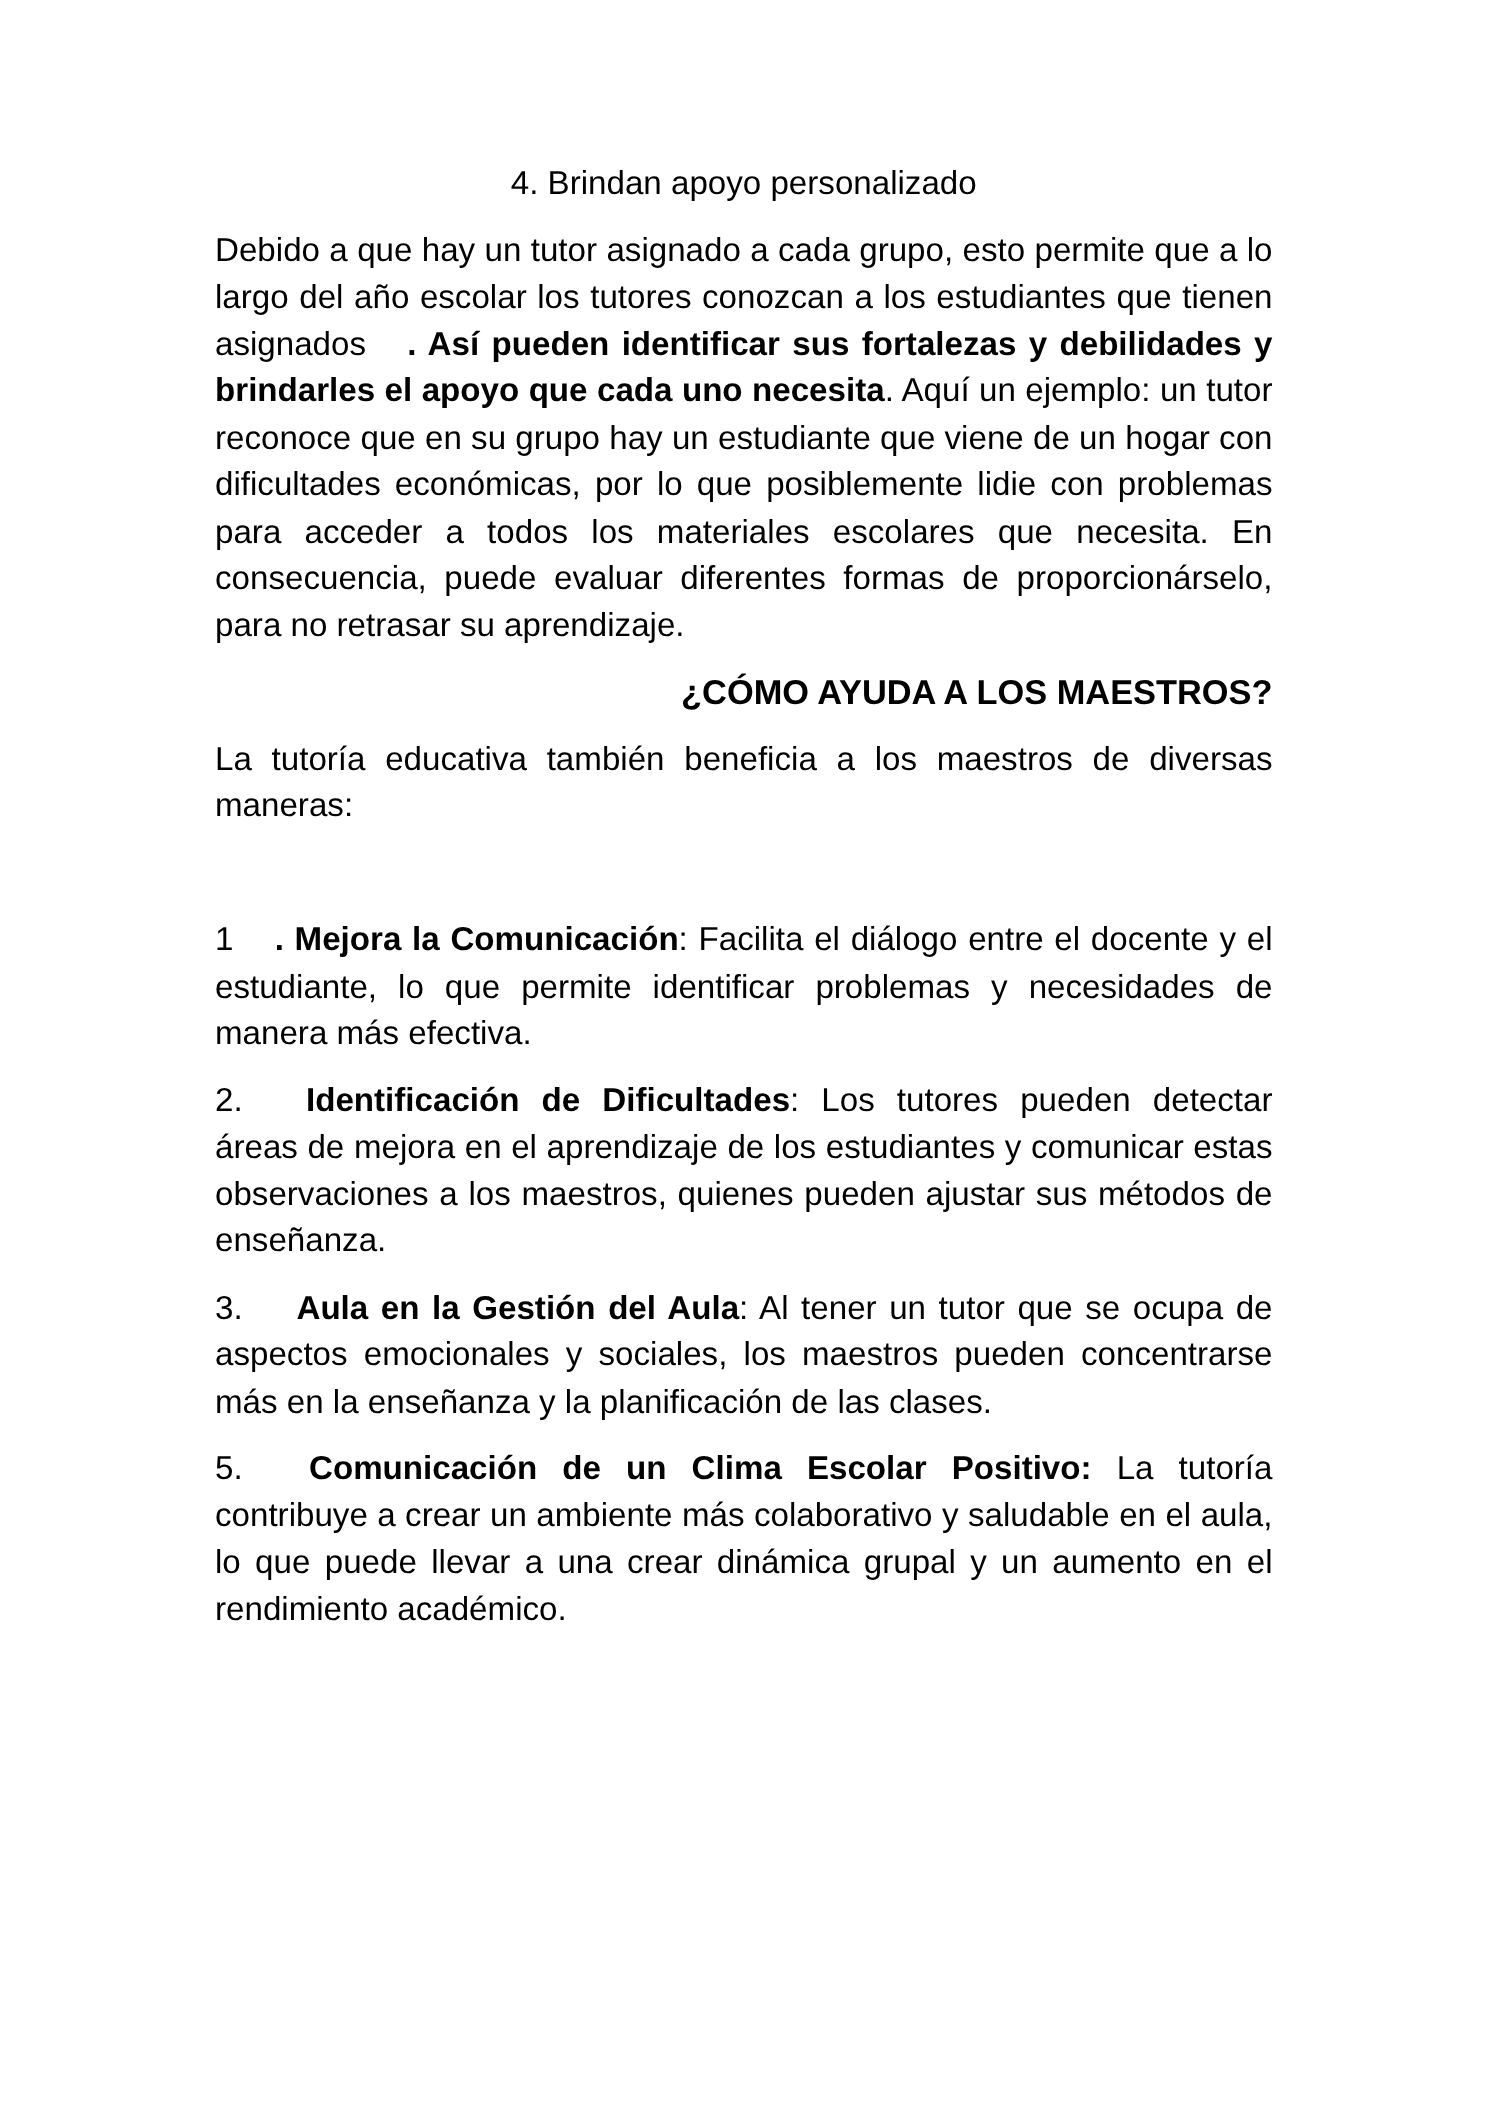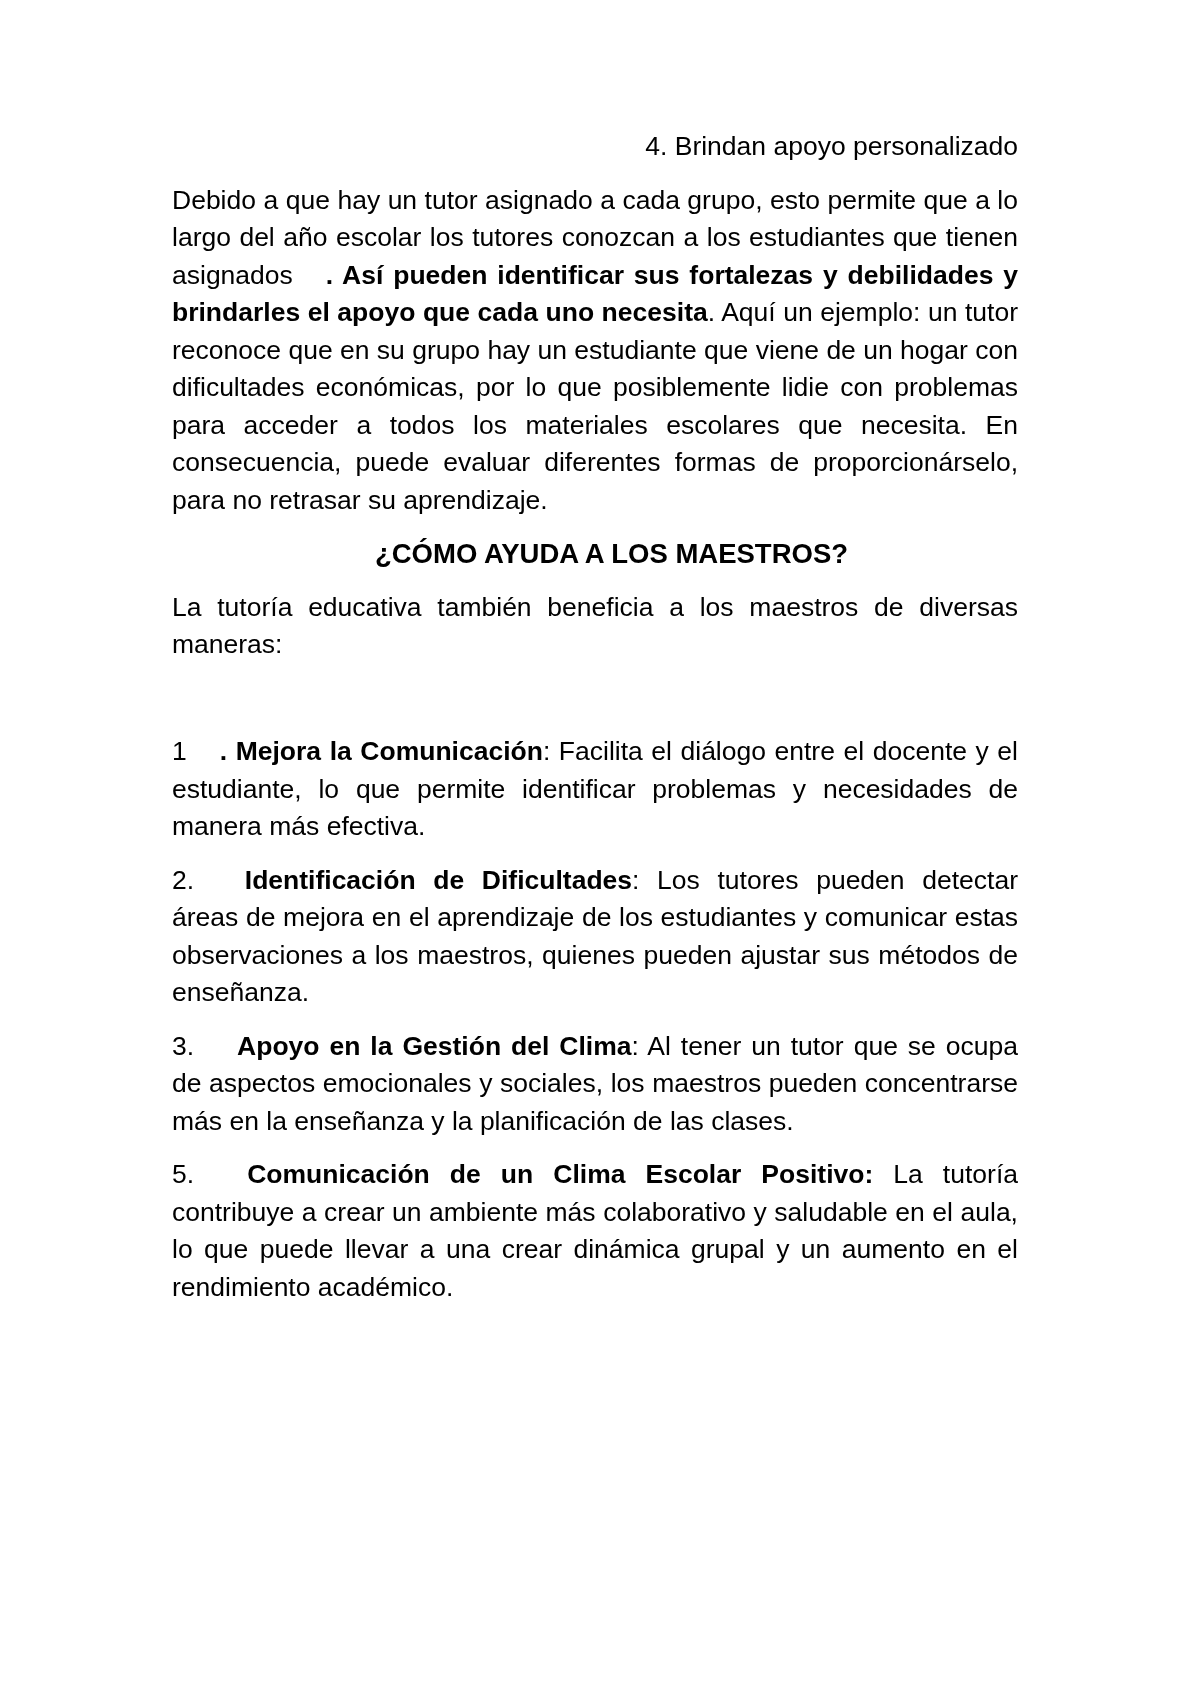--- a/index.html
+++ b/index.html
@@ -31,24 +31,24 @@
   }
   .content p {
     margin: 0 0 16px 0;
     padding: 0;
   }
   p.justify {
     text-align: justify;
     text-justify: inter-word;
   }
   p.plain {
-    text-align: right;
+    text-align: center;
   }
   p.heading {
-    text-align: center;
+    text-align: right;
     font-weight: bold;
     font-size: 27.5px;
   }
   p.spacer {
     height: 37.5px;
   }
   .run-bold {
     font-weight: bold;
     margin-left: 33px;
   }
@@ -61,16 +61,16 @@
 
 <div class="page">
   <div class="content" id="document-body">
       <p class="plain"><span class="run-regular">4. Brindan apoyo personalizado</span></p>
       <p class="justify"><span class="run-regular">Debido a que hay un tutor asignado a cada grupo, esto permite que a lo largo del año escolar los tutores conozcan a los estudiantes que tienen asignados</span><span class="run-bold">. Así pueden identificar sus fortalezas y debilidades y brindarles el apoyo que cada uno necesita</span><span class="run-regular">. Aquí un ejemplo: un tutor reconoce que en su grupo hay un estudiante que viene de un hogar con dificultades económicas, por lo que posiblemente lidie con problemas para acceder a todos los materiales escolares que necesita. En consecuencia, puede evaluar diferentes formas de proporcionárselo, para no retrasar su aprendizaje.</span></p>
       <p class="heading"><span class="run-bold">¿CÓMO AYUDA A LOS MAESTROS?</span></p>
       <p class="justify"><span class="run-regular">La tutoría educativa también beneficia a los maestros de diversas maneras:</span></p>
       <p class="spacer"></p>
       <p class="justify"><span class="run-regular">1</span><span class="run-bold">. Mejora la Comunicación</span><span class="run-regular">: Facilita el diálogo entre el docente y el estudiante, lo que permite identificar problemas y necesidades de manera más efectiva.</span></p>
       <p class="justify"><span class="run-regular">2. </span><span class="run-bold">Identificación de Dificultades</span><span class="run-regular">: Los tutores pueden detectar áreas de mejora en el aprendizaje de los estudiantes y comunicar estas observaciones a los maestros, quienes pueden ajustar sus métodos de enseñanza.</span></p>
-      <p class="justify"><span class="run-regular">3. </span><span class="run-bold">Apoyo en la Gestión del Clima</span><span class="run-regular">: Al tener un tutor que se ocupa de aspectos emocionales y sociales, los maestros pueden concentrarse más en la enseñanza y la planificación de las clases.</span></p>
+      <p class="justify"><span class="run-regular">3. </span><span class="run-bold">Aula en la Gestión del Aula</span><span class="run-regular">: Al tener un tutor que se ocupa de aspectos emocionales y sociales, los maestros pueden concentrarse más en la enseñanza y la planificación de las clases.</span></p>
       <p class="justify"><span class="run-regular">5. </span><span class="run-bold">Comunicación de un Clima Escolar Positivo:</span><span class="run-regular"> La tutoría contribuye a crear un ambiente más colaborativo y saludable en el aula, lo que puede llevar a una crear dinámica grupal y un aumento en el rendimiento académico.</span></p>
     </div>
 </div>
 
 </body></html>

